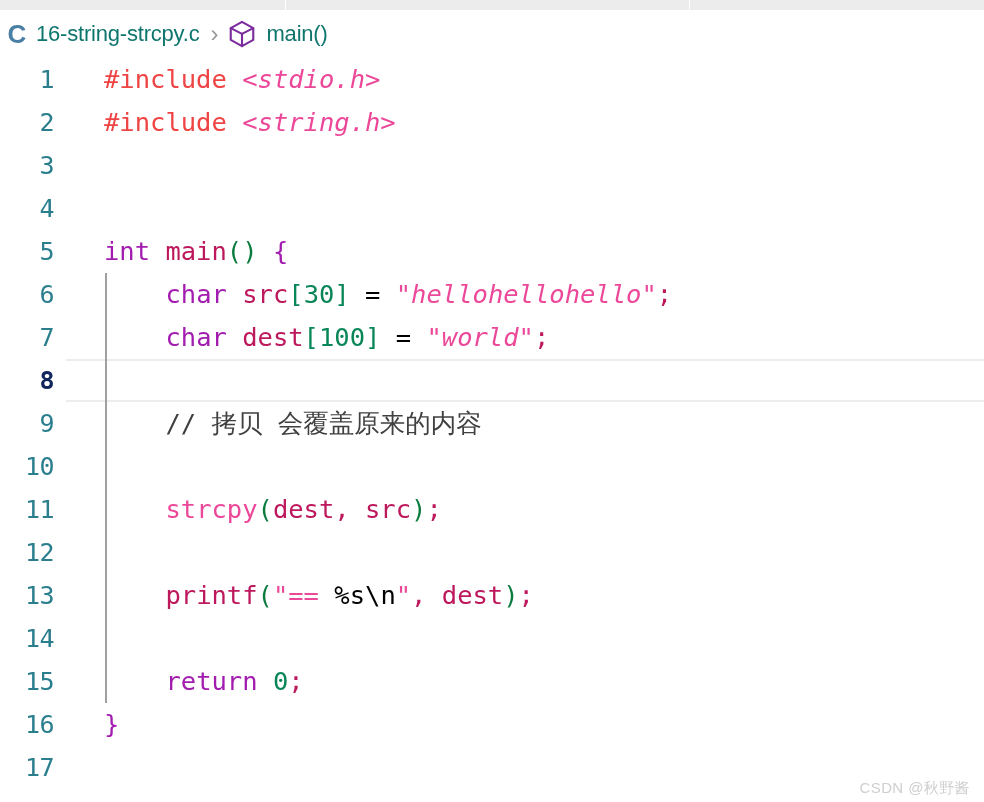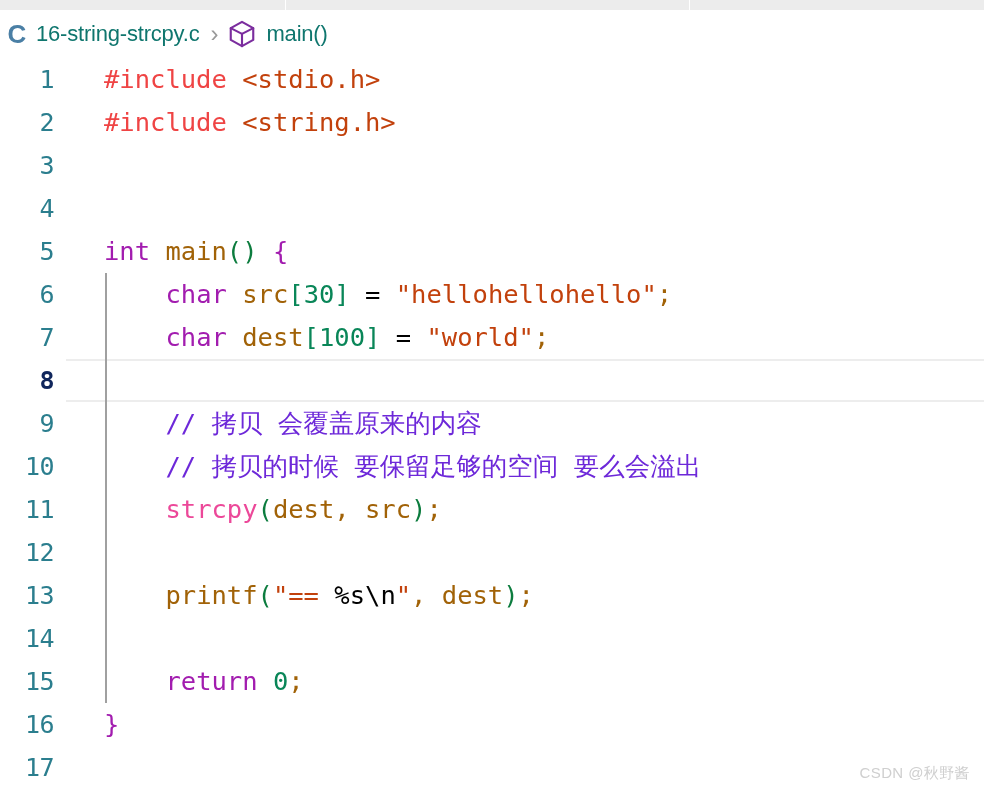--- a/index.html
+++ b/index.html
@@ -151,35 +151,35 @@
     position: absolute;
     left: 105px;
     width: 2px;
     background: #a0a0a0;
     top: 0;
   }
 
   
   .tk-keyword   { color: #a21caf; }
   .tk-preproc   { color: #ef4444; }
-  .tk-string    { color: #c2410c; }
+  .tk-string    { color: #ec4899; font-style: italic; }
   .tk-strfmt    { color: #000000; }
-  .tk-comment   { color: #6d28d9; }
+  .tk-comment   { color: #404040; }
   .tk-number    { color: #098658; }
-  .tk-plain     { color: #a16207; }
+  .tk-plain     { color: #be185d; }
   .tk-paren     { color: #0c7c3e; }
   .tk-bracket   { color: #098658; }
   .tk-func      { color: #ec4899; }
   .tk-op        { color: #000000; }
 
   
   .watermark {
     position: absolute;
     right: 14px;
-    bottom: 19px;
+    bottom: 4px;
     font-family: "Liberation Sans", sans-serif;
     font-size: 15px;
     color: #cfcfcf;
     user-select: none;
     letter-spacing: 0.4px;
   }
 </style>
 </head>
 <body>
 
@@ -261,21 +261,21 @@
       </div>
       <div class="code-line">
         <div class="gutter">9</div>
         <div class="content-area">
           <div class="code-text"><span class="tk-plain">    </span><span class="tk-comment">// 拷贝 会覆盖原来的内容</span></div>
         </div>
       </div>
       <div class="code-line">
         <div class="gutter">10</div>
         <div class="content-area">
-          <div class="code-text"><span class="tk-plain">    </span><span class="tk-comment">// 拷贝的时候 要保留足够的空间 要么会溢出</span></div>
+          <div class="code-text"><span class="tk-plain">    </span></div>
         </div>
       </div>
       <div class="code-line">
         <div class="gutter">11</div>
         <div class="content-area">
           <div class="code-text"><span class="tk-plain">    </span><span class="tk-func">strcpy</span><span class="tk-paren">(</span><span class="tk-plain">dest, src</span><span class="tk-paren">)</span><span class="tk-plain">;</span></div>
         </div>
       </div>
       <div class="code-line">
         <div class="gutter">12</div>

